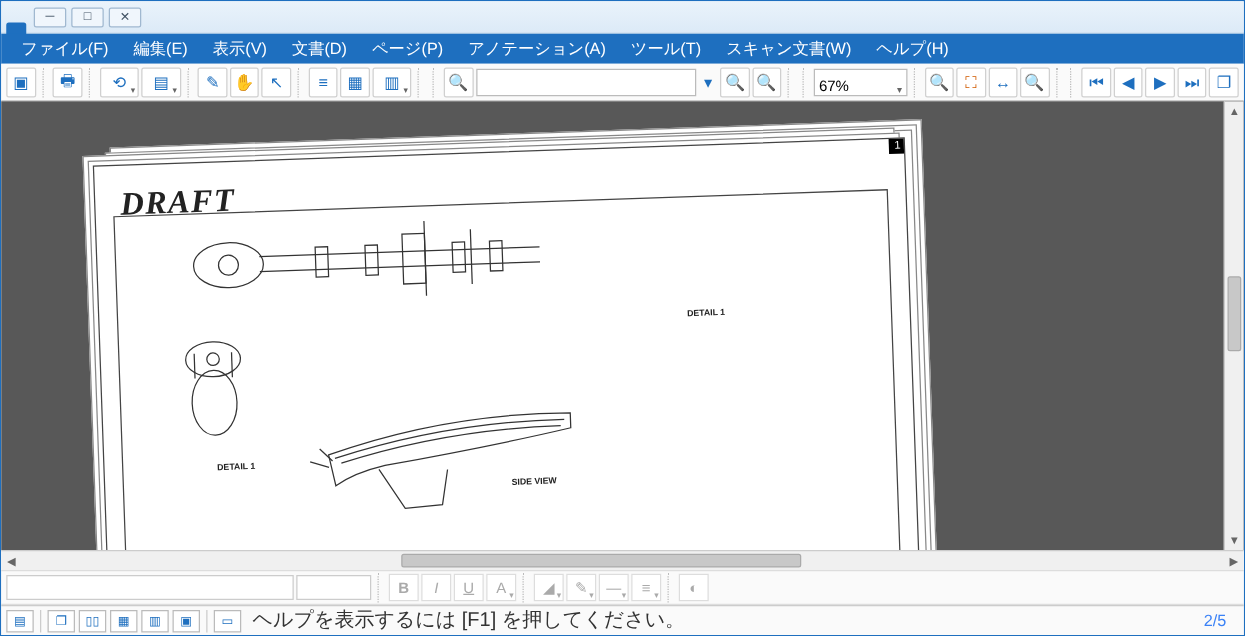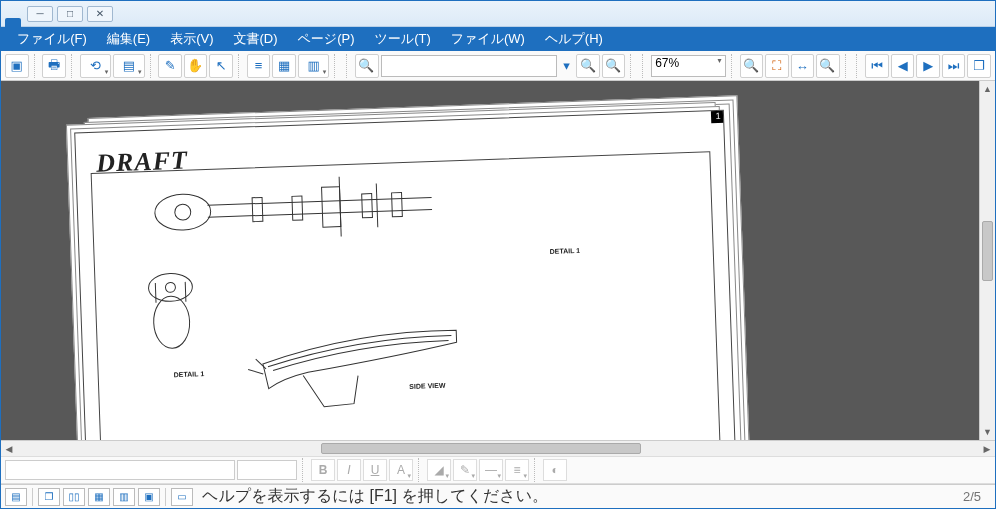--- a/index.html
+++ b/index.html
@@ -11,21 +11,21 @@
 .winbtns { display: flex; gap: 4px; }
 .winbtn { width: 26px; height: 16px; border: 1px solid #a0b8d0; background: #f0f6fc; border-radius: 2px; display: flex; align-items: center; justify-content: center; font-size: 10px; color: #456; }
 .menubar { height: 24px; background: #1e6fbf; display: flex; align-items: center; padding: 0 6px; color: #fff; font-size: 13px; }
 .menuitem { padding: 16px 10px; height: 38px; display: flex; align-items: center; cursor: default; }
 .toolbar { height: 30px; background: #fafafa; border-bottom: 1px solid #ccc; display: flex; align-items: center; padding: 0 4px; gap: 2px; }
 .tbbtn { width: 24px; height: 24px; border: 1px solid transparent; display: flex; align-items: center; justify-content: center; color: #1e6fbf; font-size: 13px; border-radius: 2px; background: #fff; border: 1px solid #d0d0d0; }
 .tbbtn.split { width: 32px; position: relative; }
 .tbbtn.split::after { content: "▾"; font-size: 7px; position: absolute; right: 2px; bottom: 1px; color: #666; }
 .tbsep { width: 4px; height: 24px; border-left: 1px dotted #bbb; margin: 0 3px; }
 .searchbox { height: 22px; width: 180px; border: 1px solid #bbb; background: #fff; }
-.zoombox { height: 22px; width: 76px; border: 1px solid #bbb; padding: 0 3px; font-size: 12px; display: flex; align-items: flex-start; justify-content: space-between; background: #fff; }
+.zoombox { height: 22px; width: 76px; border: 1px solid #bbb; padding: 0 3px; font-size: 12px; display: flex; align-items: flex-end; justify-content: space-between; background: #fff; }
 .zoombox::after { content: "▾"; font-size: 8px; color: #666; }
 
 .content { flex: 1; display: flex; flex-direction: column; background: #fff; min-height: 0; }
 .viewer { flex: 1; position: relative; background: #585858; overflow: hidden; }
 .vscroll { position: absolute; right: 0; top: 0; bottom: 0; width: 16px; background: #f0f0f0; border-left: 1px solid #ccc; }
 .vscroll .thumb { position: absolute; left: 2px; right: 2px; top: 140px; height: 60px; background: #c8c8c8; border: 1px solid #aaa; border-radius: 2px; }
 .vscroll .arrow { position: absolute; left: 0; right: 0; height: 16px; text-align: center; font-size: 9px; color: #666; line-height: 16px; }
 .hscroll { height: 16px; background: #f0f0f0; border-top: 1px solid #ccc; position: relative; }
 .hscroll .thumb { position: absolute; top: 2px; bottom: 2px; left: 320px; width: 320px; background: #c8c8c8; border: 1px solid #aaa; border-radius: 2px; }
 .hscroll .arrow { position: absolute; top: 0; bottom: 0; width: 16px; text-align: center; font-size: 9px; color: #666; line-height: 16px; }
@@ -48,21 +48,21 @@
 
 .format-toolbar { height: 28px; border-top: 1px solid #ddd; border-bottom: 1px solid #ddd; display: flex; align-items: center; padding: 0 4px; gap: 2px; background: #fafafa; }
 .fontbox { height: 20px; border: 1px solid #ccc; background: #fff; }
 .fmtbtn { width: 24px; height: 22px; border: 1px solid #ddd; background: #fff; display: flex; align-items: center; justify-content: center; color: #aaa; font-size: 12px; position: relative; }
 .fmtbtn.split::after { content: "▾"; font-size: 7px; position: absolute; right: 1px; bottom: 0; }
 
 .statusbar { height: 24px; border-top: 1px solid #ccc; display: flex; align-items: center; padding: 0 4px; gap: 3px; background: #fafafa; }
 .sbbtn { width: 22px; height: 18px; border: 1px solid #bbb; display: flex; align-items: center; justify-content: center; font-size: 10px; color: #1e6fbf; background: #fff; }
 .sbsep { width: 1px; height: 18px; background: #ccc; margin: 0 2px; }
 .sbtext { flex: 1; padding-left: 6px; color: #333; font-size: 16px; }
-.sbpage { padding-right: 10px; color: #737373; font-size: 13px; }
+.sbpage { padding-right: 10px; color: #3b82f6; font-size: 13px; }
 </style>
 </head>
 <body>
 
 <div class="window">
 
   <div class="titlebar">
     <div class="icon">DW</div>
     <div class="winbtns">
       <div class="winbtn">─</div>
@@ -70,22 +70,23 @@
       <div class="winbtn">✕</div>
     </div>
   </div>
 
   <div class="menubar">
     <div class="menuitem">ファイル(F)</div>
     <div class="menuitem">編集(E)</div>
     <div class="menuitem">表示(V)</div>
     <div class="menuitem">文書(D)</div>
     <div class="menuitem">ページ(P)</div>
+    <div class="menuitem">アノテーション(A)</div>
     <div class="menuitem">ツール(T)</div>
-    <div class="menuitem">ファイル(W)</div>
+    <div class="menuitem">スキャン文書(W)</div>
     <div class="menuitem">ヘルプ(H)</div>
   </div>
 
   <div class="toolbar">
     <div class="tbbtn">
         <span>▣</span>
       </div>
     <div class="tbsep"></div>
     <div class="tbbtn">
         <span>🖶</span>

